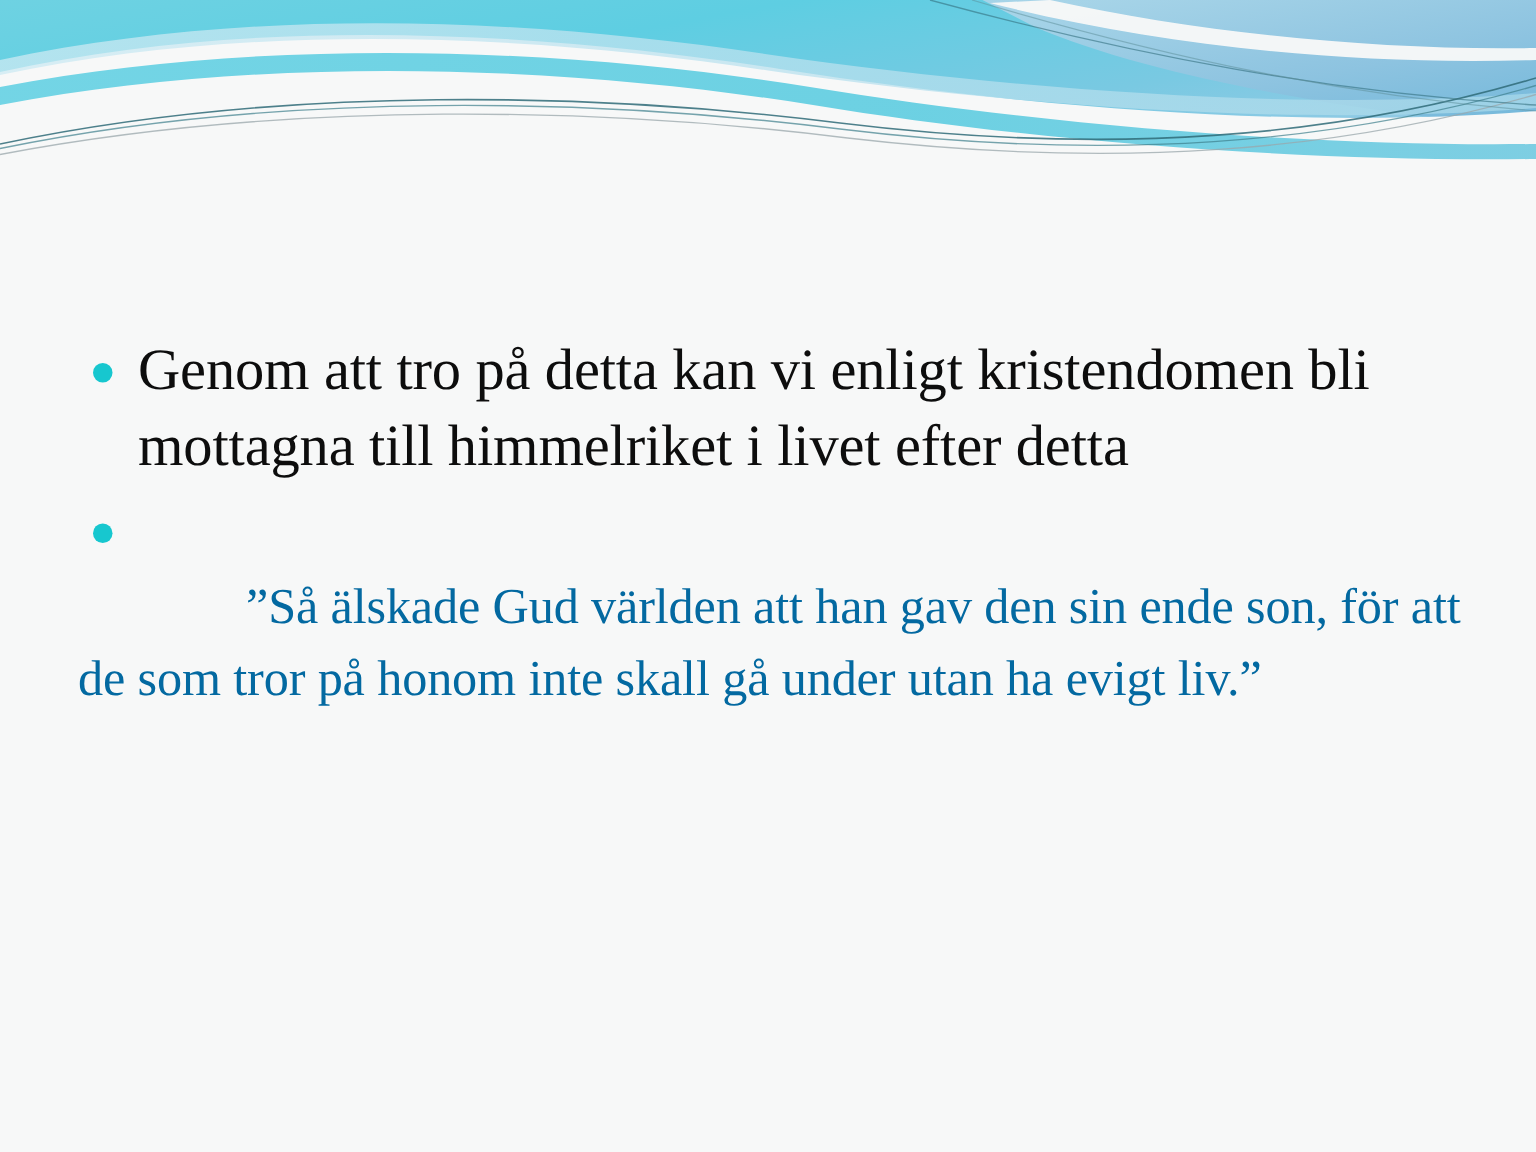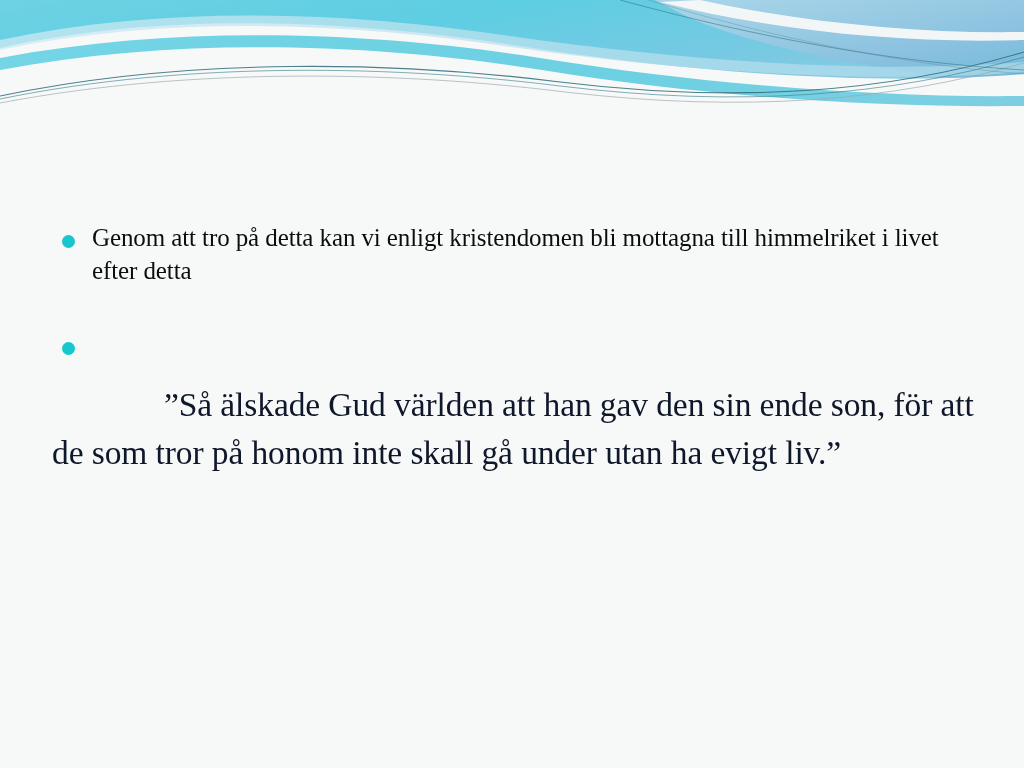--- a/index.html
+++ b/index.html
@@ -48,21 +48,21 @@
 
   .bullet-block {
     position: absolute;
     left: 56px;
     width: 916px;
   }
 
   .bullet-row {
     position: relative;
     padding-left: 36px;
-    font-size: 25px;
+    font-size: 39px;
     line-height: 1.30;
     color: #0d0d0d;
     letter-spacing: -0.1px;
   }
 
   .bullet-dot {
     position: absolute;
     left: 6px;
     top: 0.52em;
     width: 13px;
@@ -74,21 +74,21 @@
   #bullet-1 { top: 222px; }
   #bullet-2 { top: 329px; }
 
   .quote-block {
     position: absolute;
     left: 52px;
     top: 381px;
     width: 930px;
     font-size: 33.5px;
     line-height: 1.42;
-    color: #0f172a;
+    color: #0369a1;
     text-indent: 112px;
     letter-spacing: -0.1px;
   }
 </style>
 </head>
 <body>
 
 <div id="slide">
 
   <div id="wave-header">

